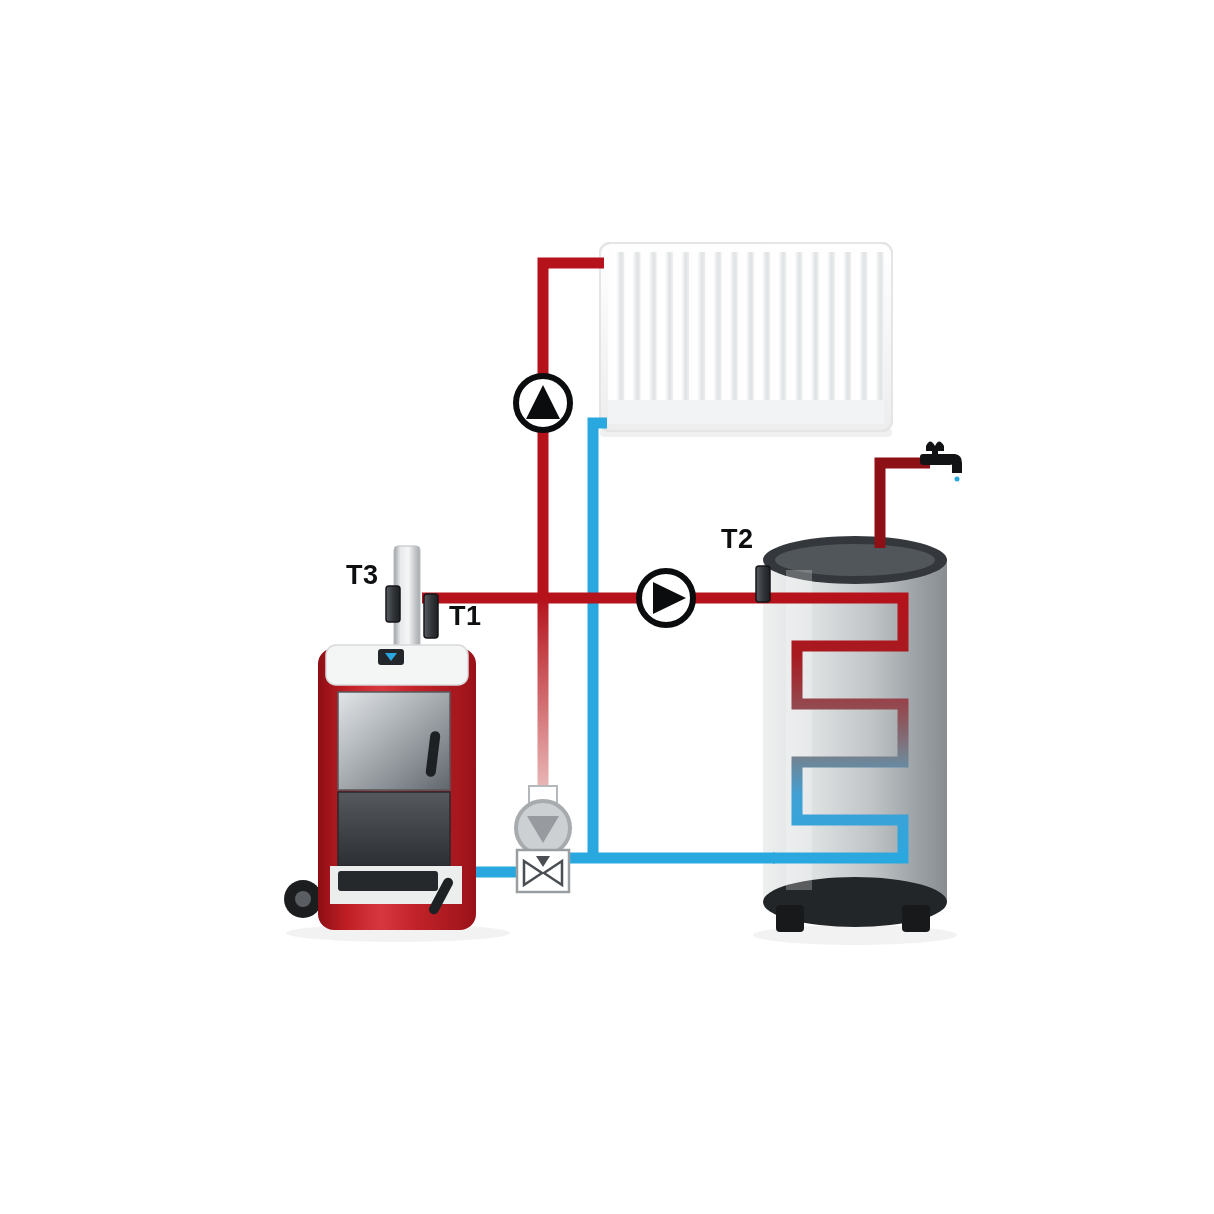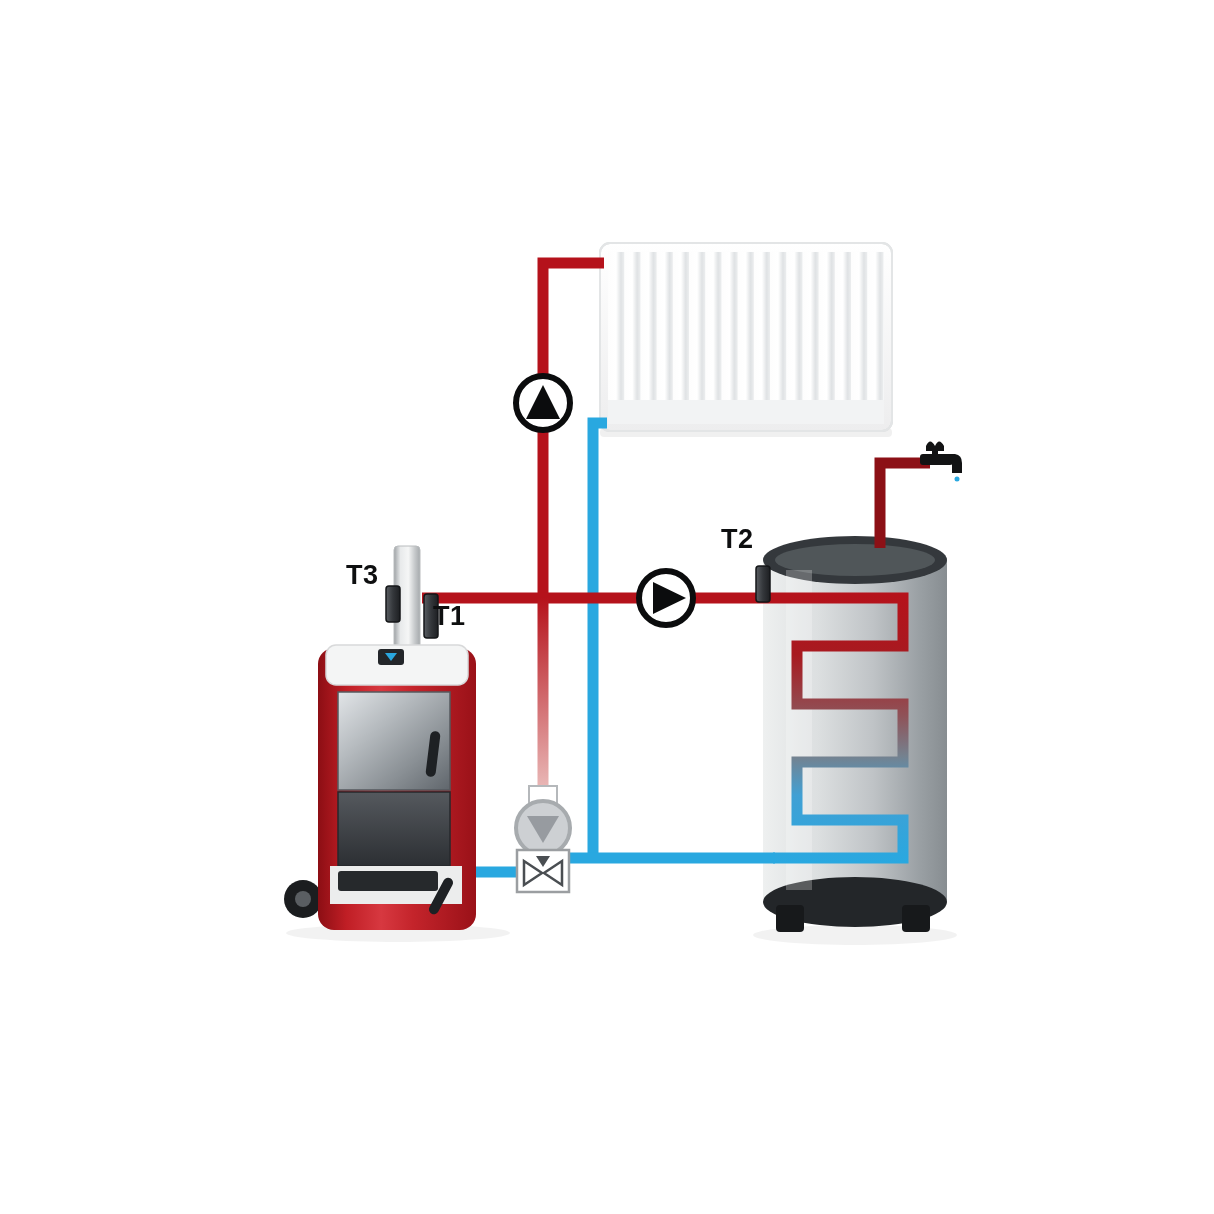--- a/index.html
+++ b/index.html
@@ -179,16 +179,16 @@
     <rect x="338" y="871" width="100" height="20" rx="3" fill="#26292c"></rect>
     <rect x="436" y="876" width="10" height="40" rx="5" fill="#1e2124" transform="rotate(28 441 896)"></rect>
   </g>
 
   <rect x="386" y="586" width="14" height="36" rx="3" fill="url(#gradSensor)" stroke="#141618" stroke-width="1.5"></rect>
   <rect x="424" y="594" width="14" height="44" rx="3" fill="url(#gradSensor)" stroke="#141618" stroke-width="1.5"></rect>
   <rect x="756" y="566" width="14" height="36" rx="3" fill="url(#gradSensor)" stroke="#141618" stroke-width="1.5"></rect>
 </svg>
 
 <span class="sensor-label" style="left:346px;top:560px;">T3</span>
-<span class="sensor-label" style="left:433px;top:601px;text-align:center;">T1</span>
+<span class="sensor-label" style="left:449px;top:601px;text-align:center;">T1</span>
 <span class="sensor-label" style="left:721px;top:524px;">T2</span>
 
 </div>
 
 </body></html>

